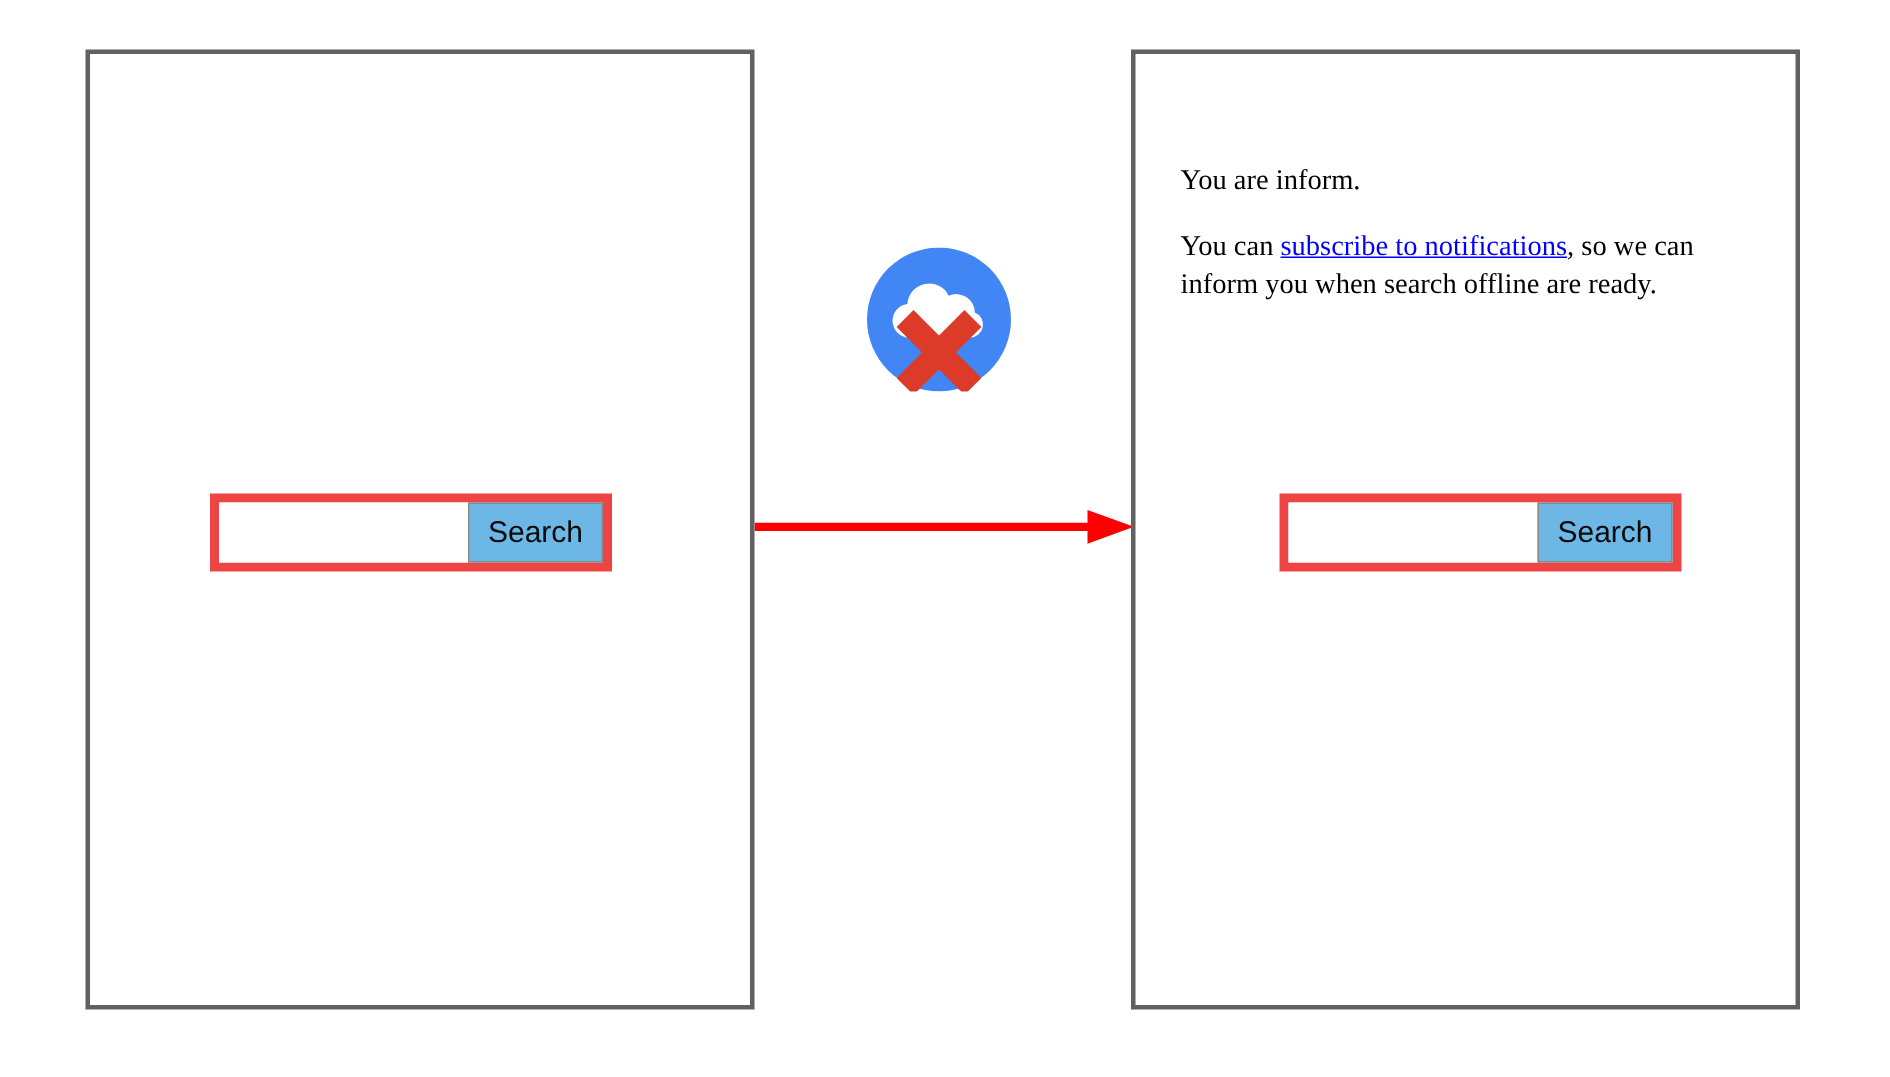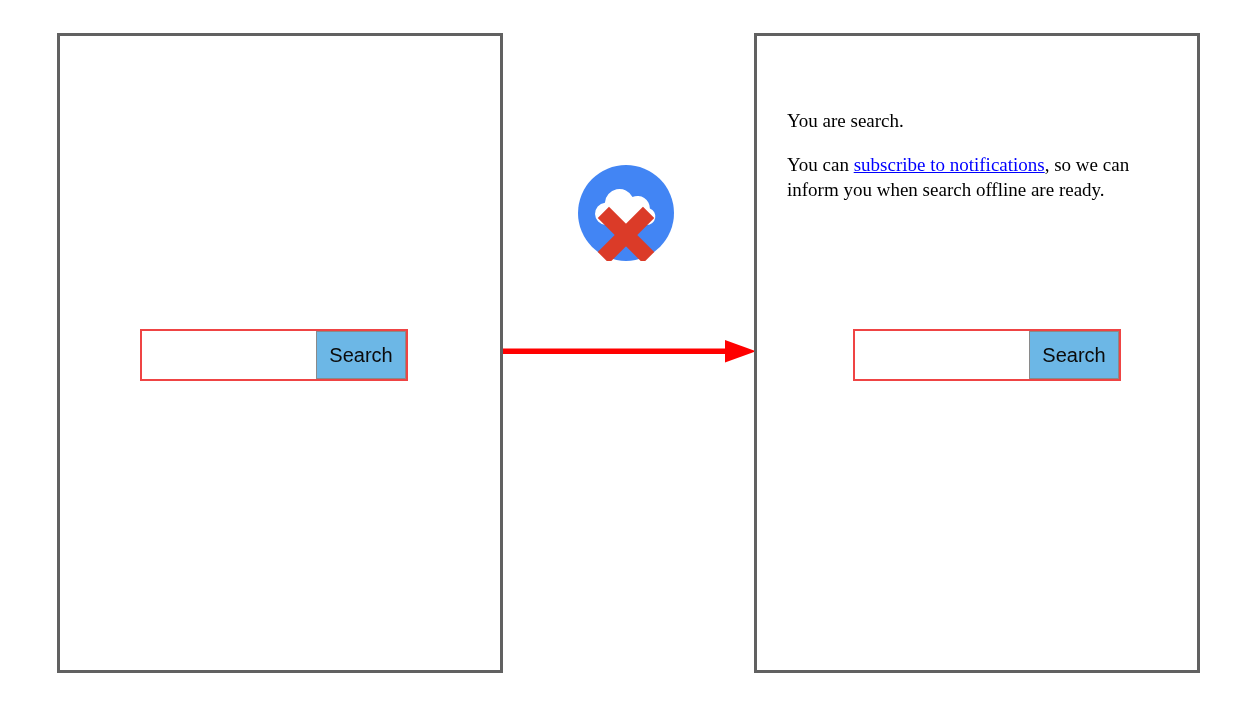--- a/index.html
+++ b/index.html
@@ -38,21 +38,21 @@
     top: 33px;
     width: 446px;
     height: 640px;
   }
 
   
   .search-widget {
     position: absolute;
     display: flex;
     align-items: stretch;
-    border: 2px solid #ef4444;
+    border: 6px solid #ef4444;
     box-sizing: border-box;
     background: #ffffff;
     height: 52px;
     width: 268px;
   }
   .panel-before .search-widget {
     left: 80px;
     top: 293px;
   }
   .panel-after .search-widget {
@@ -163,21 +163,21 @@
       <g>
         <rect x="16" y="62" width="64" height="16" rx="0" fill="#db3b28" transform="rotate(45 48 70)"></rect>
         <rect x="16" y="62" width="64" height="16" rx="0" fill="#db3b28" transform="rotate(-45 48 70)"></rect>
       </g>
     </svg>
   </div>
 
   <div class="panel panel-after">
 
     <div class="offline-message">
-      <p>You are search.</p>
+      <p>You are inform.</p>
       <p><span>You can </span><a class="subscribe-link" href="#">subscribe to notifications</a><span>, so we can inform you when search offline are ready.</span></p>
     </div>
 
     <div class="search-widget">
       <input class="search-input" type="text" value="" placeholder="" style="">
       <div class="search-button">Search</div>
     </div>
 
   </div>
 

